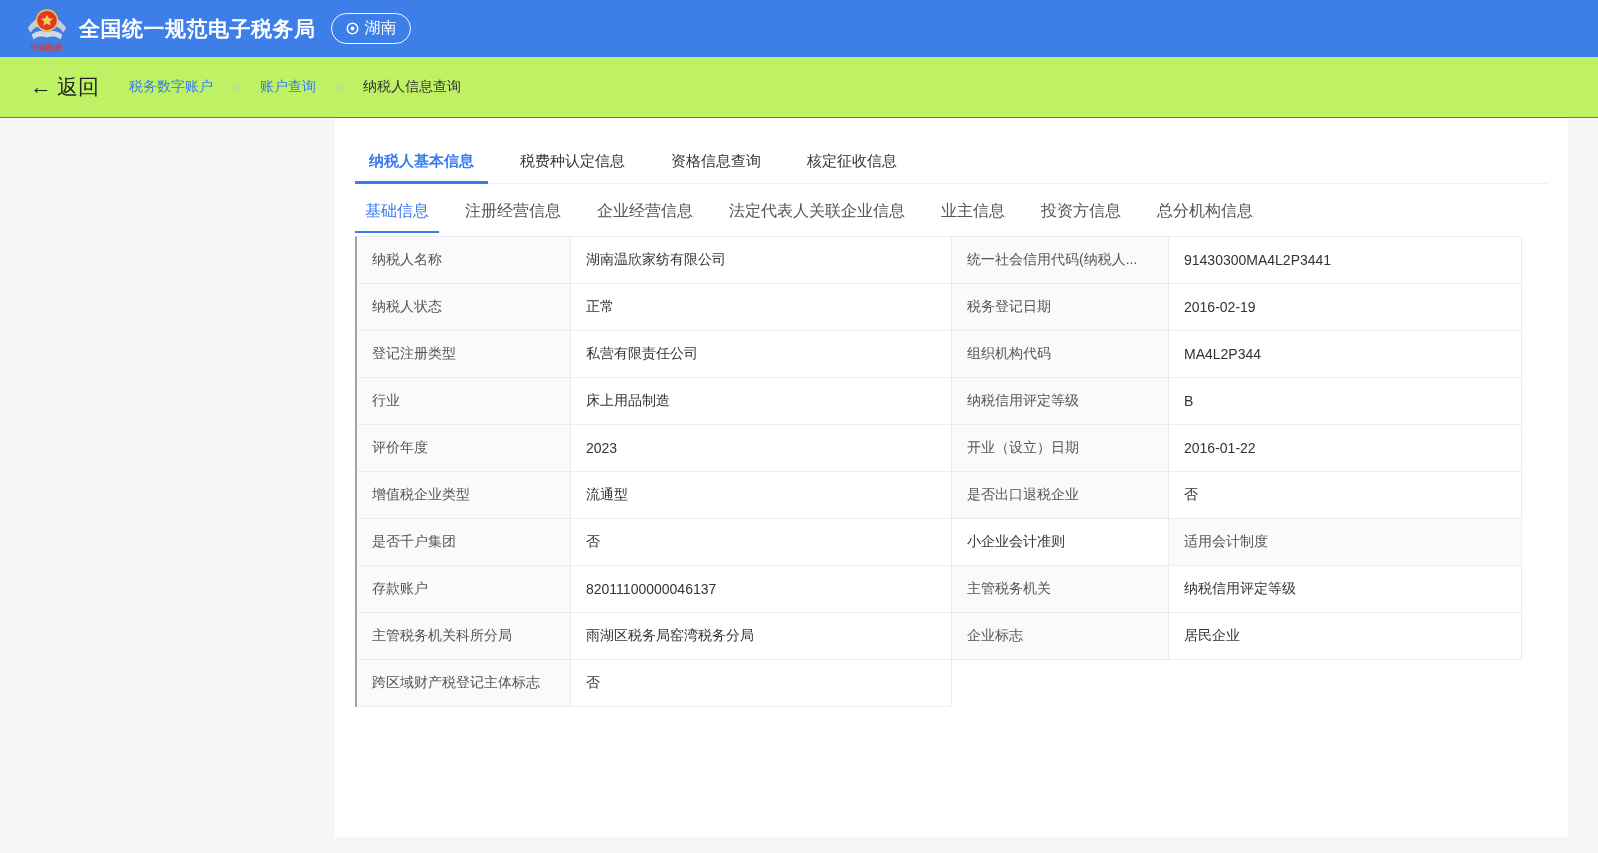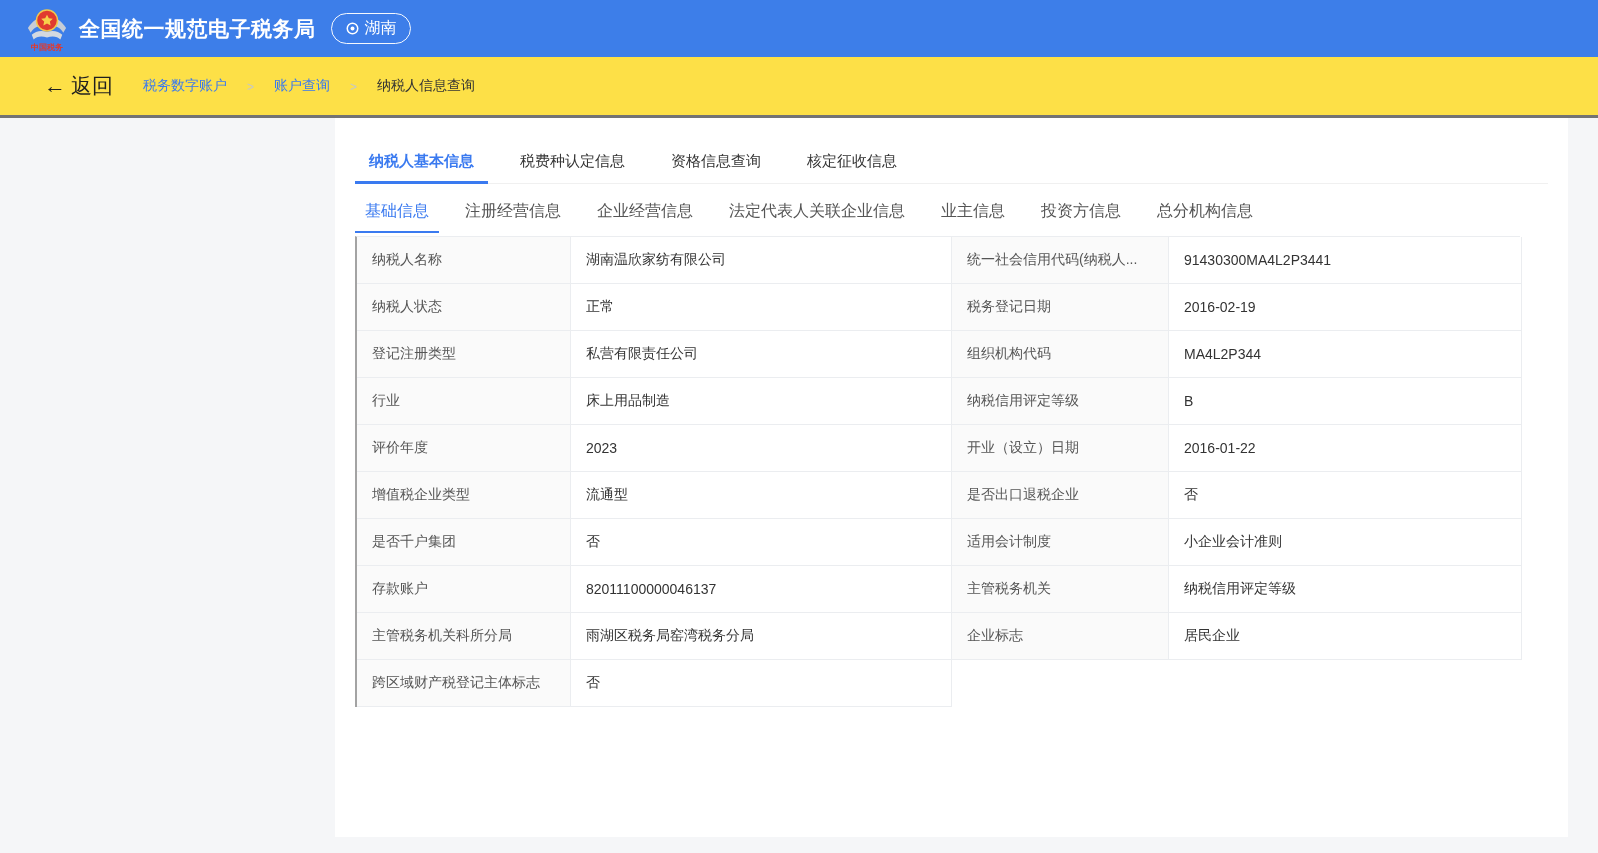--- a/index.html
+++ b/index.html
@@ -26,22 +26,22 @@
   .loc-badge {
     margin-left:15px; height:31px; padding:0 13px;
     display:inline-flex; align-items:center; gap:5px;
     border:1px solid rgba(255,255,255,.95); border-radius:16px;
     color:#fff; font-size:16px; cursor:pointer; white-space:nowrap;
   }
 
   
   .crumb-bar {
     position:absolute; top:57px; left:0; right:0; height:61px;
-    background:#fde047; border-bottom:3px solid #737373;
-    display:flex; align-items:center; padding-left:44px;
+    background:#bef264; border-bottom:1px solid #737373;
+    display:flex; align-items:center; padding-left:30px;
   }
   .back-btn {
     display:inline-flex; align-items:center; gap:5px;
     font-size:21px; color:#1f1f1f; cursor:pointer;
   }
   .back-arrow::before { content:"←"; font-size:22px; line-height:1; }
   .crumbs { margin-left:30px; display:flex; align-items:center; gap:20px; font-size:14px; }
   .crumb-link { color:#3a7af0; cursor:pointer; }
   .crumb-sep::before { content:">"; color:#c3c7cd; font-size:12px; }
   .crumb-current { color:#333; }
@@ -182,22 +182,22 @@
     <div class="cell lbl">开业（设立）日期</div>
     <div class="cell val">2016-01-22</div>
 
     <div class="cell lbl">增值税企业类型</div>
     <div class="cell val">流通型</div>
     <div class="cell lbl">是否出口退税企业</div>
     <div class="cell val">否</div>
 
     <div class="cell lbl">是否千户集团</div>
     <div class="cell val">否</div>
+    <div class="cell val">小企业会计准则</div>
     <div class="cell lbl">适用会计制度</div>
-    <div class="cell val">小企业会计准则</div>
 
     <div class="cell lbl">存款账户</div>
     <div class="cell val">82011100000046137</div>
     <div class="cell lbl">主管税务机关</div>
     <div class="cell val">纳税信用评定等级</div>
 
     <div class="cell lbl">主管税务机关科所分局</div>
     <div class="cell val">雨湖区税务局窑湾税务分局</div>
     <div class="cell lbl">企业标志</div>
     <div class="cell val">居民企业</div>

